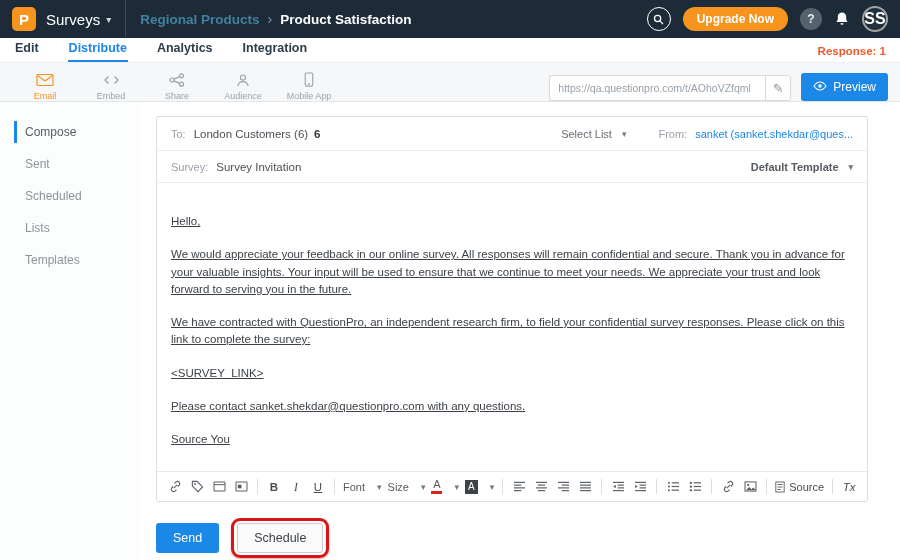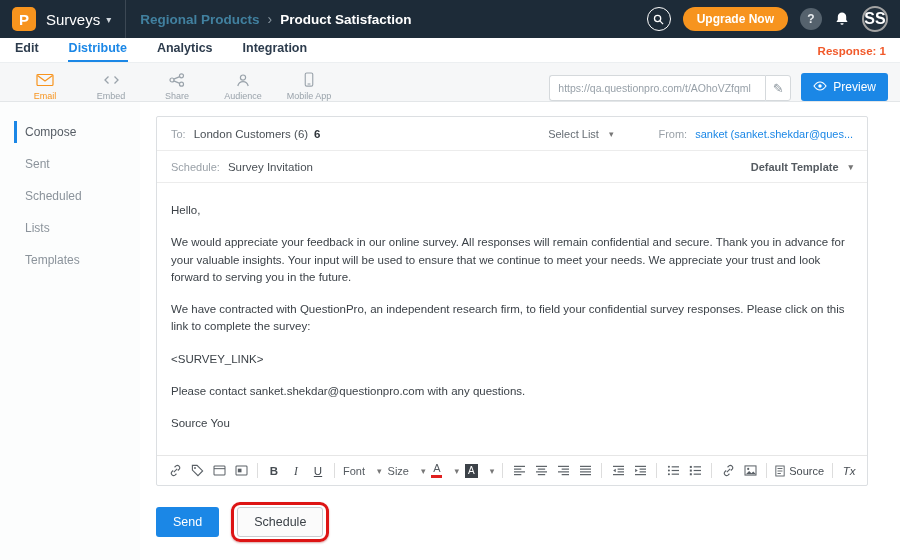--- a/index.html
+++ b/index.html
@@ -45,29 +45,29 @@
   .side-item { padding: 9px 10px 9px 25px; font-size: 12px; color: #8b939b; position: relative; cursor: pointer; }
   .side-item.active { color: #565d65; }
   .side-item.active::before { content: ""; position: absolute; left: 14px; top: 5px; bottom: 5px; width: 3px; background: #1b87e6; }
   .main { flex: 1; padding: 14px 44px 0 16px; }
   .card { border: 1px solid #dcdfe2; background: #fff; border-radius: 2px; }
   .row { display: flex; align-items: center; padding: 0 14px; border-bottom: 1px solid #ececec; }
   .row-to { height: 34px; font-size: 11.5px; }
   .flabel { color: #9aa1a8; margin-right: 8px; font-size: 11px; }
   .to-value { color: #4a5056; }
   .to-count { font-weight: 700; color: #2f353b; margin-left: 6px; }
-  .select-list { margin-left: auto; margin-right: 45px; color: #666d74; font-size: 11px; display: flex; align-items: center; gap: 10px; cursor: pointer; }
+  .select-list { margin-left: auto; margin-right: 32px; color: #666d74; font-size: 11px; display: flex; align-items: center; gap: 10px; cursor: pointer; }
   .select-list .caret, .template-select .caret { font-size: 9px; color: #777; }
   .from-group { display: flex; align-items: center; }
   .link { color: #1b87e6; cursor: pointer; }
   .row-subject { height: 32px; font-size: 11.5px; }
   .subject-value { color: #4a5056; }
   .template-select { margin-left: auto; color: #555b61; display: flex; gap: 10px; align-items: center; font-size: 11px; cursor: pointer; font-weight: bold; }
   .body-area { padding: 14px 14px 8px; font-size: 11.5px; color: #3c4248; line-height: 1.5; min-height: 232px; }
-  .body-area p { margin: 5px 0 15px; }
+  .body-area p { margin: 16px 0 15px; text-decoration: underline; }
   
   .editor-bar { border-top: 1px solid #e6e6e6; height: 30px; display: flex; align-items: center; padding: 0 10px; gap: 6px; flex-wrap: nowrap; overflow: hidden; }
   .ebtn { min-width: 16px; height: 20px; display: flex; align-items: center; justify-content: center; font-size: 11.5px; color: #464c52; cursor: pointer; flex-shrink: 0; }
   .ebtn svg { stroke: #5a6066; }
   .ebtn.b { font-weight: 700; }
   .ebtn.i { font-style: italic; font-family: "Liberation Serif", serif; }
   .ebtn.u { text-decoration: underline; }
   .esep { width: 1px; height: 15px; background: #ddd; margin: 0 2px; flex-shrink: 0; }
   .edrop { display: flex; align-items: center; gap: 12px; font-size: 11px; color: #555b61; cursor: pointer; flex-shrink: 0; }
   .edrop .caret { font-size: 9px; color: #777; }
@@ -207,21 +207,21 @@
           <span>Select List</span>
           <span class="caret">▾</span>
         </span>
         <span class="from-group">
           <span class="flabel">From:</span>
           <span class="link" style="font-size:11px;">sanket (sanket.shekdar@ques...</span>
         </span>
       </div>
 
       <div class="row row-subject">
-        <span class="flabel">Schedule:</span>
+        <span class="flabel">Survey:</span>
         <span class="subject-value">Survey Invitation</span>
         <span class="template-select">
           <span>Default Template</span>
           <span class="caret">▾</span>
         </span>
       </div>
 
       <div class="body-area">
         <p>Hello,</p>
         <p>We would appreciate your feedback in our online survey. All responses will remain confidential and secure. Thank you in advance for your valuable insights. Your input will be used to ensure that we continue to meet your needs. We appreciate your trust and look forward to serving you in the future.</p>

